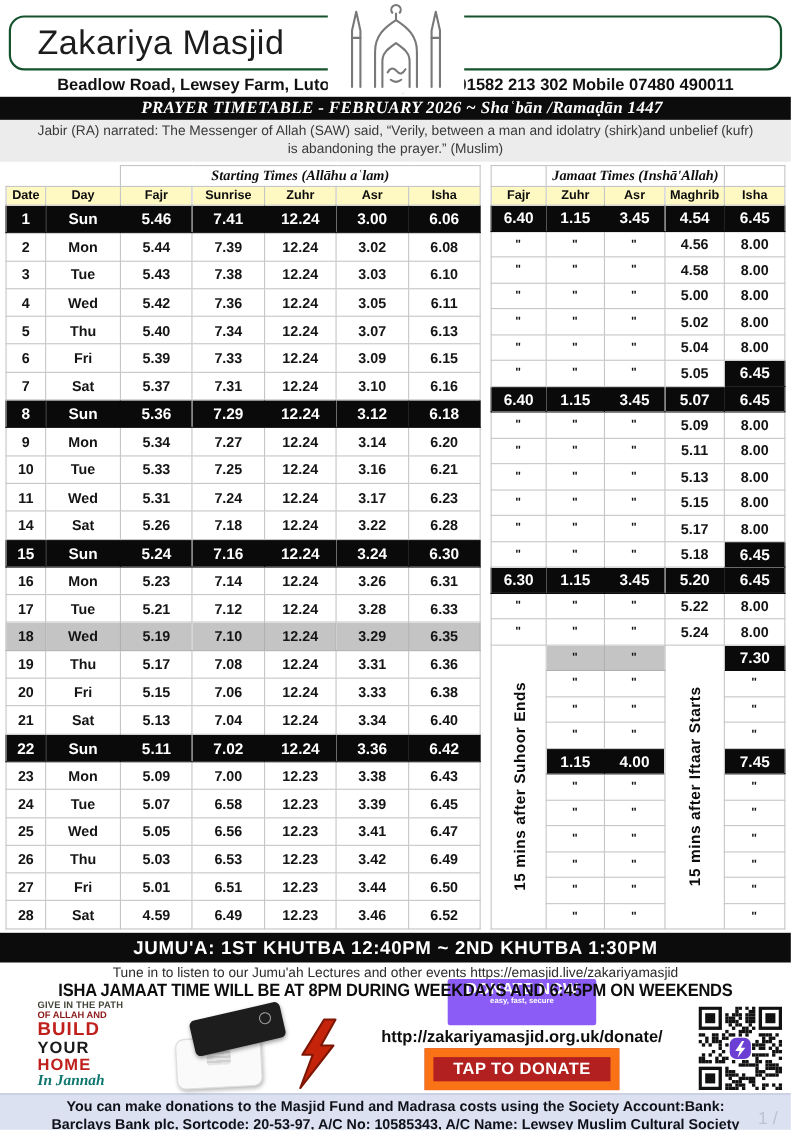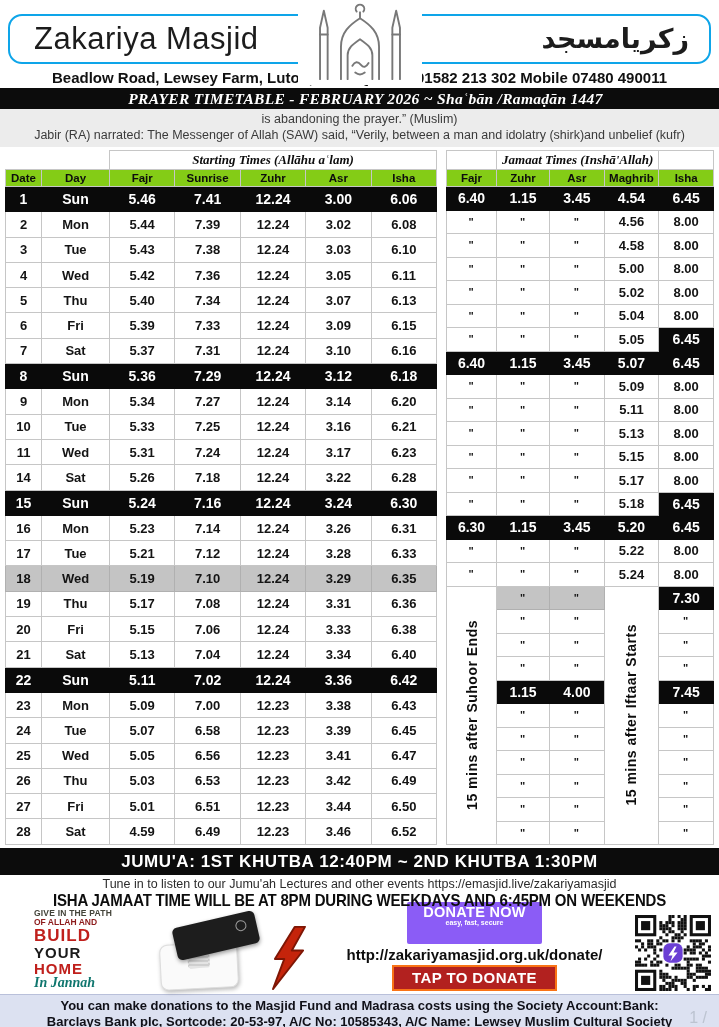--- a/index.html
+++ b/index.html
@@ -4,42 +4,42 @@
 <style>
   html,body{margin:0;padding:0;}
   body{
     width:719px;height:1027px;background:#fff;overflow:hidden;position:relative;
     font-family:"Liberation Sans","DejaVu Sans",sans-serif;color:#141414;
     -webkit-font-smoothing:antialiased;
   }
   
   .header-wrap{position:relative;height:88px;}
   .title-box{position:absolute;left:8px;right:8px;top:14px;height:46px;
-    border:2px solid #0ea5e9;border-radius:14px;}
+    border:2px solid #14532d;border-radius:14px;}
   .title-en{position:absolute;left:24px;top:50%;transform:translateY(-50%);
     font-size:31px;font-weight:400;letter-spacing:.5px;color:#1c1c1c;}
   .title-ar{position:absolute;right:20px;top:50%;transform:translateY(-50%);
     font-size:27px;font-weight:700;color:#1c1c1c;}
   .logo{position:absolute;left:50%;top:1px;transform:translateX(-50%);
     width:124px;height:84px;background:#fff;z-index:2;display:flex;align-items:center;justify-content:center;}
   .address{position:absolute;left:0;right:0;bottom:2px;text-align:center;
     font-size:15px;font-weight:700;color:#111;}
   
   .banner-black{height:21px;background:#0c0c0c;color:#fff;display:flex;align-items:center;justify-content:center;
     font-family:"Liberation Serif","DejaVu Serif",serif;font-style:italic;font-weight:700;font-size:15.5px;letter-spacing:.3px;padding-left:12px;}
   .quote{background:#ececec;text-align:center;font-size:12.5px;color:#3a3a3a;padding:3px 8px 4px;line-height:15.5px;}
   
   .tables{display:flex;padding:3px 5px 0;gap:9px;}
   table.tt{border-collapse:collapse;table-layout:fixed;}
   table.left{width:432px;}
   table.right{width:268px;}
   .tt th,.tt td{border:1px solid #c6c6c6;padding:0;text-align:center;vertical-align:middle;overflow:hidden;}
   .tt thead tr.group th{height:18px;font-family:"Liberation Serif","DejaVu Serif",serif;
     font-style:italic;font-weight:700;font-size:13px;color:#0d0d0d;background:#fff;}
-  .tt thead tr.cols th{height:16px;font-size:11.5px;font-weight:700;color:#0d0d0d;background:#84cc16;}
+  .tt thead tr.cols th{height:16px;font-size:11.5px;font-weight:700;color:#0d0d0d;background:#fef9c3;}
   .tt th.blank{border:none;background:transparent;}
   .tt tbody td{height:22.5px;font-size:13px;font-weight:700;color:#141414;background:#fff;}
   .tt tbody td.cb{background:#0a0a0a;color:#fff;border-color:#0a0a0a;font-size:14px;}
   .tt tbody td.cg{background:#c4c4c4;border-color:#b0b0b0;}
   .tt tbody td.dit{font-size:11px;letter-spacing:1px;}
   .tt td.rot{background:#fff;vertical-align:middle;}
   .tt td.rot div{writing-mode:vertical-rl;transform:rotate(180deg);margin:0 auto;
     font-size:14px;font-weight:700;color:#0d0d0d;white-space:nowrap;letter-spacing:.5px;}
   
   .jumua{margin-top:3px;height:27px;background:#0c0c0c;color:#fff;display:flex;align-items:center;justify-content:center;
@@ -66,34 +66,33 @@
     transform:rotate(-13deg);box-shadow:0 2px 4px rgba(0,0,0,.4);}
   .card::after{content:"";position:absolute;right:10px;top:7px;width:9px;height:9px;border-radius:50%;
     border:1.5px solid #9a9a9a;}
   .bolt{width:50px;display:flex;justify-content:center;}
   .donate-center{flex:1;text-align:center;}
   .badge{display:inline-block;background:#8b5cf6;color:#fff;padding:2px 16px 18px;border-radius:2px;}
   .badge .b1{font-size:14.5px;font-weight:800;letter-spacing:.3px;}
   .badge .b2{font-size:7px;font-weight:700;margin-top:-1px;}
   .donate-url{font-size:15px;font-weight:800;color:#0d0d0d;margin:2px 0;text-decoration:none;display:block;}
   .tap{display:inline-block;background:#b2211f;color:#fff;font-size:15px;font-weight:800;
-    padding:2px 18px 3px;border:2px solid #f97316;letter-spacing:.4px;cursor:pointer;}
+    padding:2px 18px 3px;border:8px solid #f97316;letter-spacing:.4px;cursor:pointer;}
   .qr{width:76px;height:76px;}
   
   .bank-band{margin-top:3px;background:#dce1f1;border-top:1px solid #b9c0da;border-bottom:1px solid #b9c0da;
     text-align:center;font-size:13px;font-weight:700;color:#101018;padding:3px 4px;line-height:15.5px;}
   .pagenum{position:absolute;right:12px;bottom:0;font-size:16px;color:#bcc3d0;}
 </style>
 </head>
 <body>
 
 <div class="header-wrap">
   <div class="title-box">
     <div class="title-en">Zakariya Masjid</div>
-    <div class="title-ar">زكريامسجد</div>
   </div>
   <div class="logo">
     <svg width="118" height="80" viewBox="0 0 124 84">
       <g fill="#fff" stroke="#787878" stroke-width="2" stroke-linejoin="round" stroke-linecap="round">
         <path d="M20 80 V26 L24 8 L28 26 V80"></path>
         <path d="M96 80 V26 L100 8 L104 26 V80"></path>
         <path d="M20 33 h8 M96 33 h8"></path>
         <path d="M42 80 V46 C42 31 51 23 62 16 C73 23 82 31 82 46 V80"></path>
         <path d="M62 16 V9"></path>
         <path d="M58.5 9 a4.5 4.5 0 1 1 7 0"></path>
@@ -102,22 +101,22 @@
         <path d="M57 73 q5 4 10 0"></path>
       </g>
     </svg>
   </div>
   <div class="address">Beadlow Road, Lewsey Farm, Luton, LU4 0QY. Tel: 01582 213 302 Mobile 07480 490011</div>
 </div>
 
 <div class="banner-black">PRAYER TIMETABLE - FEBRUARY 2026 ~ Shaʿbān /Ramaḍān 1447</div>
 
 <div class="quote">
+  <div>Jabir (RA) narrated: The Messenger of Allah (SAW) said, “Verily, between a man and idolatry (shirk)and unbelief (kufr)</div>
   <div>is abandoning the prayer.” (Muslim)</div>
-  <div>Jabir (RA) narrated: The Messenger of Allah (SAW) said, “Verily, between a man and idolatry (shirk)and unbelief (kufr)</div>
 </div>
 
 <div class="tables">
   <table class="tt left">
     <colgroup>
         <col style="width:36px">
         <col style="width:68px">
         <col>
         <col>
         <col>

